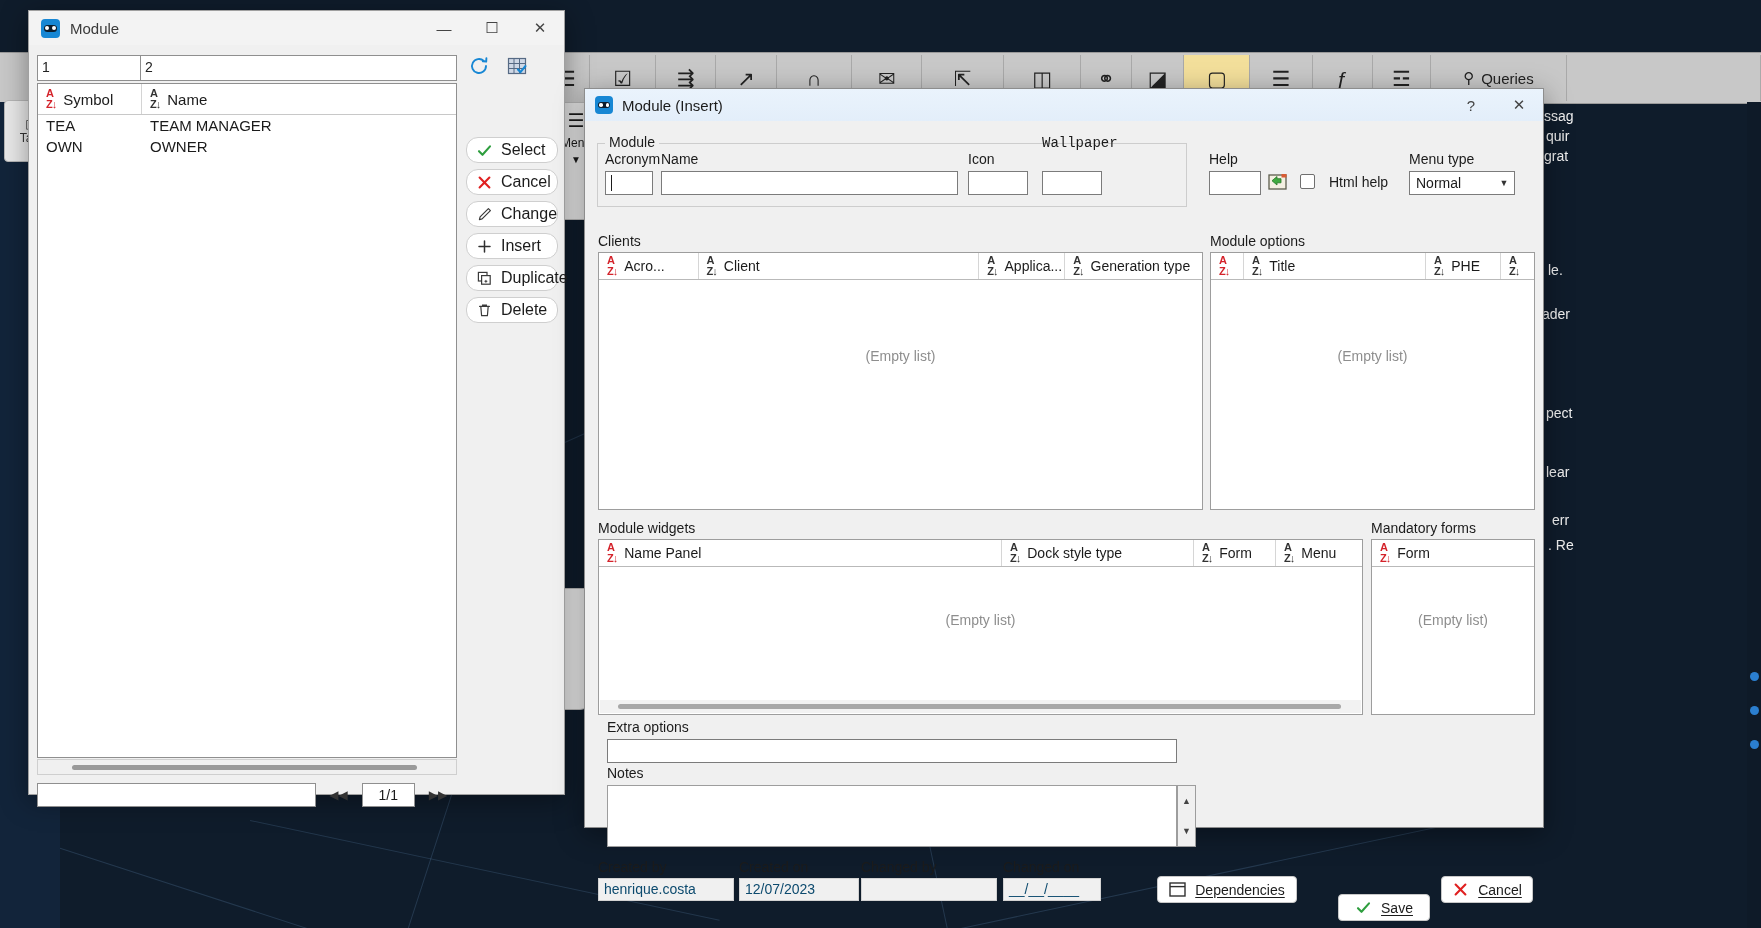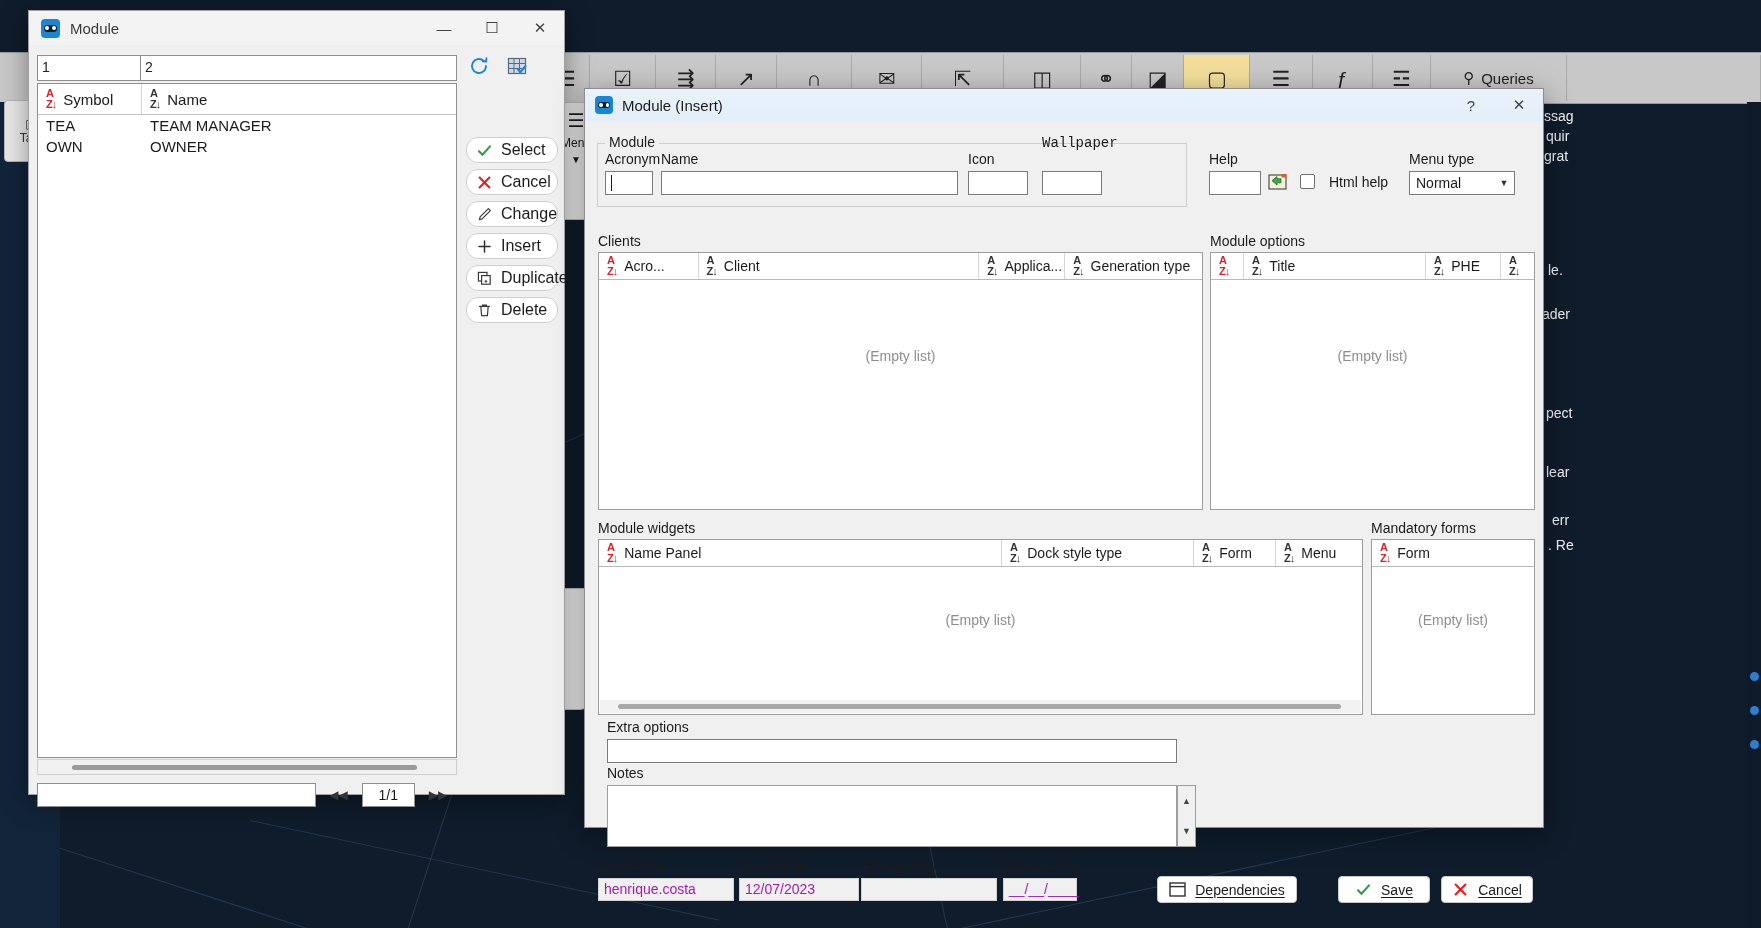--- a/index.html
+++ b/index.html
@@ -281,21 +281,21 @@
     top: -10px; left: 7px;
   }
   .fld-label { position:absolute; font-size: 14px; color:#1b1b1b; }
   .txt {
     position:absolute; background:#fff;
     border: 1px solid #7b7b7b;
     box-sizing:border-box;
     font-size: 14px; padding: 2px 5px;
     color:#1b1b1b;
   }
-  .txt.readonly { background:#f0f0f0; border:1px solid #d2d2d2; color:#a21caf; }
+  .txt.readonly { background:#f0f0f0; border:1px solid #d2d2d2; color:#0c4a6e; }
 
   .caret {
     position:absolute; width:1px; background:#1b1b1b;
   }
 
   
   .dgrid {
     position:absolute; background:#fff;
     border: 1px solid #9d9d9d;
     box-sizing:border-box;
@@ -732,33 +732,33 @@
     <div class="fld-label" style="left:13px; top:738px;">Created by</div>
     <div class="txt readonly" style="left:13px; top:757px; width:136px; height:23px;">henrique.costa</div>
 
     <div class="fld-label" style="left:154px; top:738px;">Created on</div>
     <div class="txt readonly" style="left:154px; top:757px; width:120px; height:23px;">12/07/2023</div>
 
     <div class="fld-label" style="left:276px; top:738px;">Changed by</div>
     <div class="txt readonly" style="left:276px; top:757px; width:136px; height:23px;"></div>
 
     <div class="fld-label" style="left:418px; top:738px;">Changed on</div>
-    <div class="txt readonly" style="left:418px; top:757px; width:74px; height:23px;">__/__/____</div>
+    <div class="txt readonly" style="left:418px; top:757px; width:98px; height:23px;">__/__/____</div>
 
     <div class="btn" style="left:572px; top:755px; width:140px; height:27px;">
       <span>
         <svg width="17" height="15" viewBox="0 0 17 15">
             <rect x="1" y="1" width="15" height="13" fill="#fff" stroke="#2f2f2f" stroke-width="1.4"></rect>
             <path d="M1 4.6h15" stroke="#2f2f2f" stroke-width="1.4"></path>
           </svg>
       </span>
       <span class="u">Dependencies</span>
     </div>
 
-    <div class="btn" style="left:753px; top:755px; width:92px; height:27px;">
+    <div class="btn" style="left:753px; top:773px; width:92px; height:27px;">
       <span>
         <svg width="17" height="17" viewBox="0 0 17 17">
             <path d="M3 9.2l3.5 3.6L14 4.4" fill="none" stroke="#2e9e3e" stroke-width="2.1" stroke-linecap="round" stroke-linejoin="round"></path>
           </svg>
       </span>
       <span class="u">Save</span>
     </div>
 
     <div class="btn" style="left:856px; top:755px; width:92px; height:27px;">
       <span>

